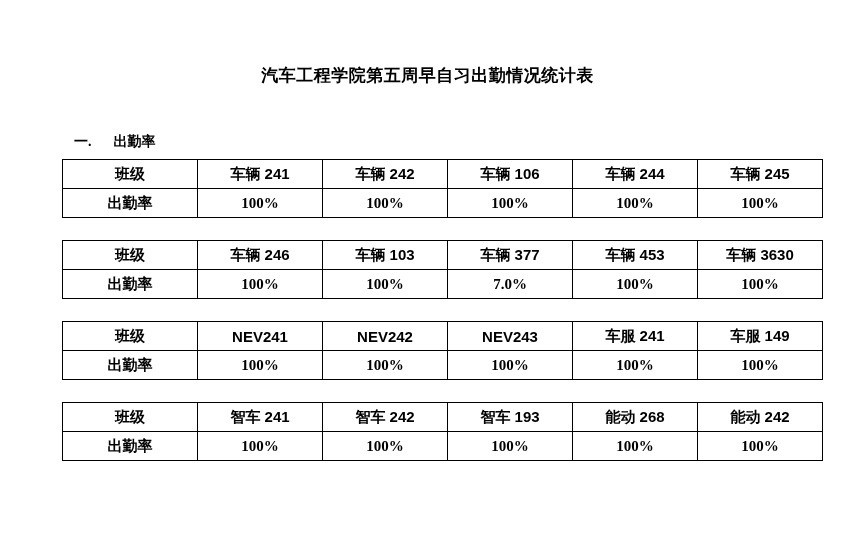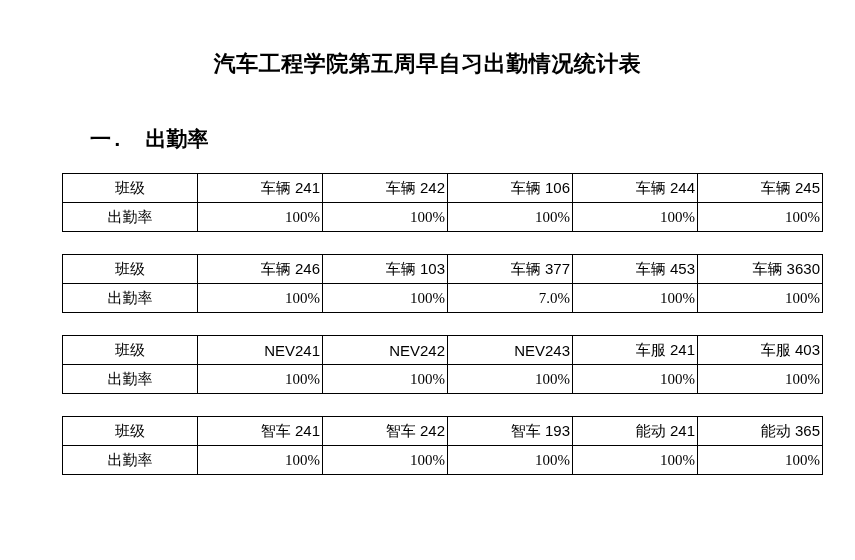--- a/index.html
+++ b/index.html
@@ -16,39 +16,40 @@
   }
   .page {
     position: relative;
     width: 855px;
     height: 560px;
     box-sizing: border-box;
     padding: 0 62px;
   }
   .doc-title {
     text-align: center;
-    font-size: 22px;
+    font-size: 17px;
     font-weight: bold;
     letter-spacing: 0.5px;
-    margin-top: 49px;
+    margin-top: 64px;
     margin-bottom: 0;
     font-family: "Liberation Sans", "DejaVu Sans", sans-serif;
   }
   .section-heading {
-    font-size: 21px;
+    font-size: 14px;
     font-weight: bold;
     margin-top: 46px;
-    margin-left: 28px;
-    font-family: Liberation Mono, monospace;
+    margin-left: 12px;
+    font-family: Liberation Serif, serif;
   }
   .section-heading .num {
     margin-right: 22px;
   }
   .tables {
-    margin-top: 20px;
+    margin-top: 8px;
+    font-weight: bold;
   }
   table.att {
     border-collapse: collapse;
     width: 730px;
     margin: 0 0 22px 0;
     table-layout: fixed;
   }
   table.att td {
     border: 1px solid #000000;
     height: 26px;
@@ -56,21 +57,20 @@
     vertical-align: middle;
     font-size: 15px;
     padding: 1px 2px;
     font-family: "Liberation Sans", "DejaVu Sans", sans-serif;
   }
   table.att td.label {
     width: 130px;
   }
   table.att td.datacell {
     width: 120px;
-    text-align: right;
   }
   table.att tr.values td {
     font-family: "Liberation Serif", "DejaVu Serif", serif;
     font-size: 15px;
   }
   table.att tr.values td.label {
     font-family: "Liberation Sans", "DejaVu Sans", sans-serif;
   }
 </style>
 </head>
@@ -129,42 +129,42 @@
       </table>
 
     <table class="att">
       <tbody>
           <tr class="classes">
         <td class="label">班级</td>
         <td class="datacell">NEV241</td>
         <td class="datacell">NEV242</td>
         <td class="datacell">NEV243</td>
         <td class="datacell">车服 241</td>
-        <td class="datacell">车服 403</td>
+        <td class="datacell">车服 149</td>
       </tr>
       <tr class="values">
         <td class="label">出勤率</td>
         <td class="datacell">100%</td>
         <td class="datacell">100%</td>
         <td class="datacell">100%</td>
         <td class="datacell">100%</td>
         <td class="datacell">100%</td>
       </tr>
     </tbody>
       </table>
 
     <table class="att">
       <tbody>
           <tr class="classes">
         <td class="label">班级</td>
         <td class="datacell">智车 241</td>
         <td class="datacell">智车 242</td>
         <td class="datacell">智车 193</td>
-        <td class="datacell">能动 241</td>
-        <td class="datacell">能动 365</td>
+        <td class="datacell">能动 268</td>
+        <td class="datacell">能动 242</td>
       </tr>
       <tr class="values">
         <td class="label">出勤率</td>
         <td class="datacell">100%</td>
         <td class="datacell">100%</td>
         <td class="datacell">100%</td>
         <td class="datacell">100%</td>
         <td class="datacell">100%</td>
       </tr>
     </tbody>

